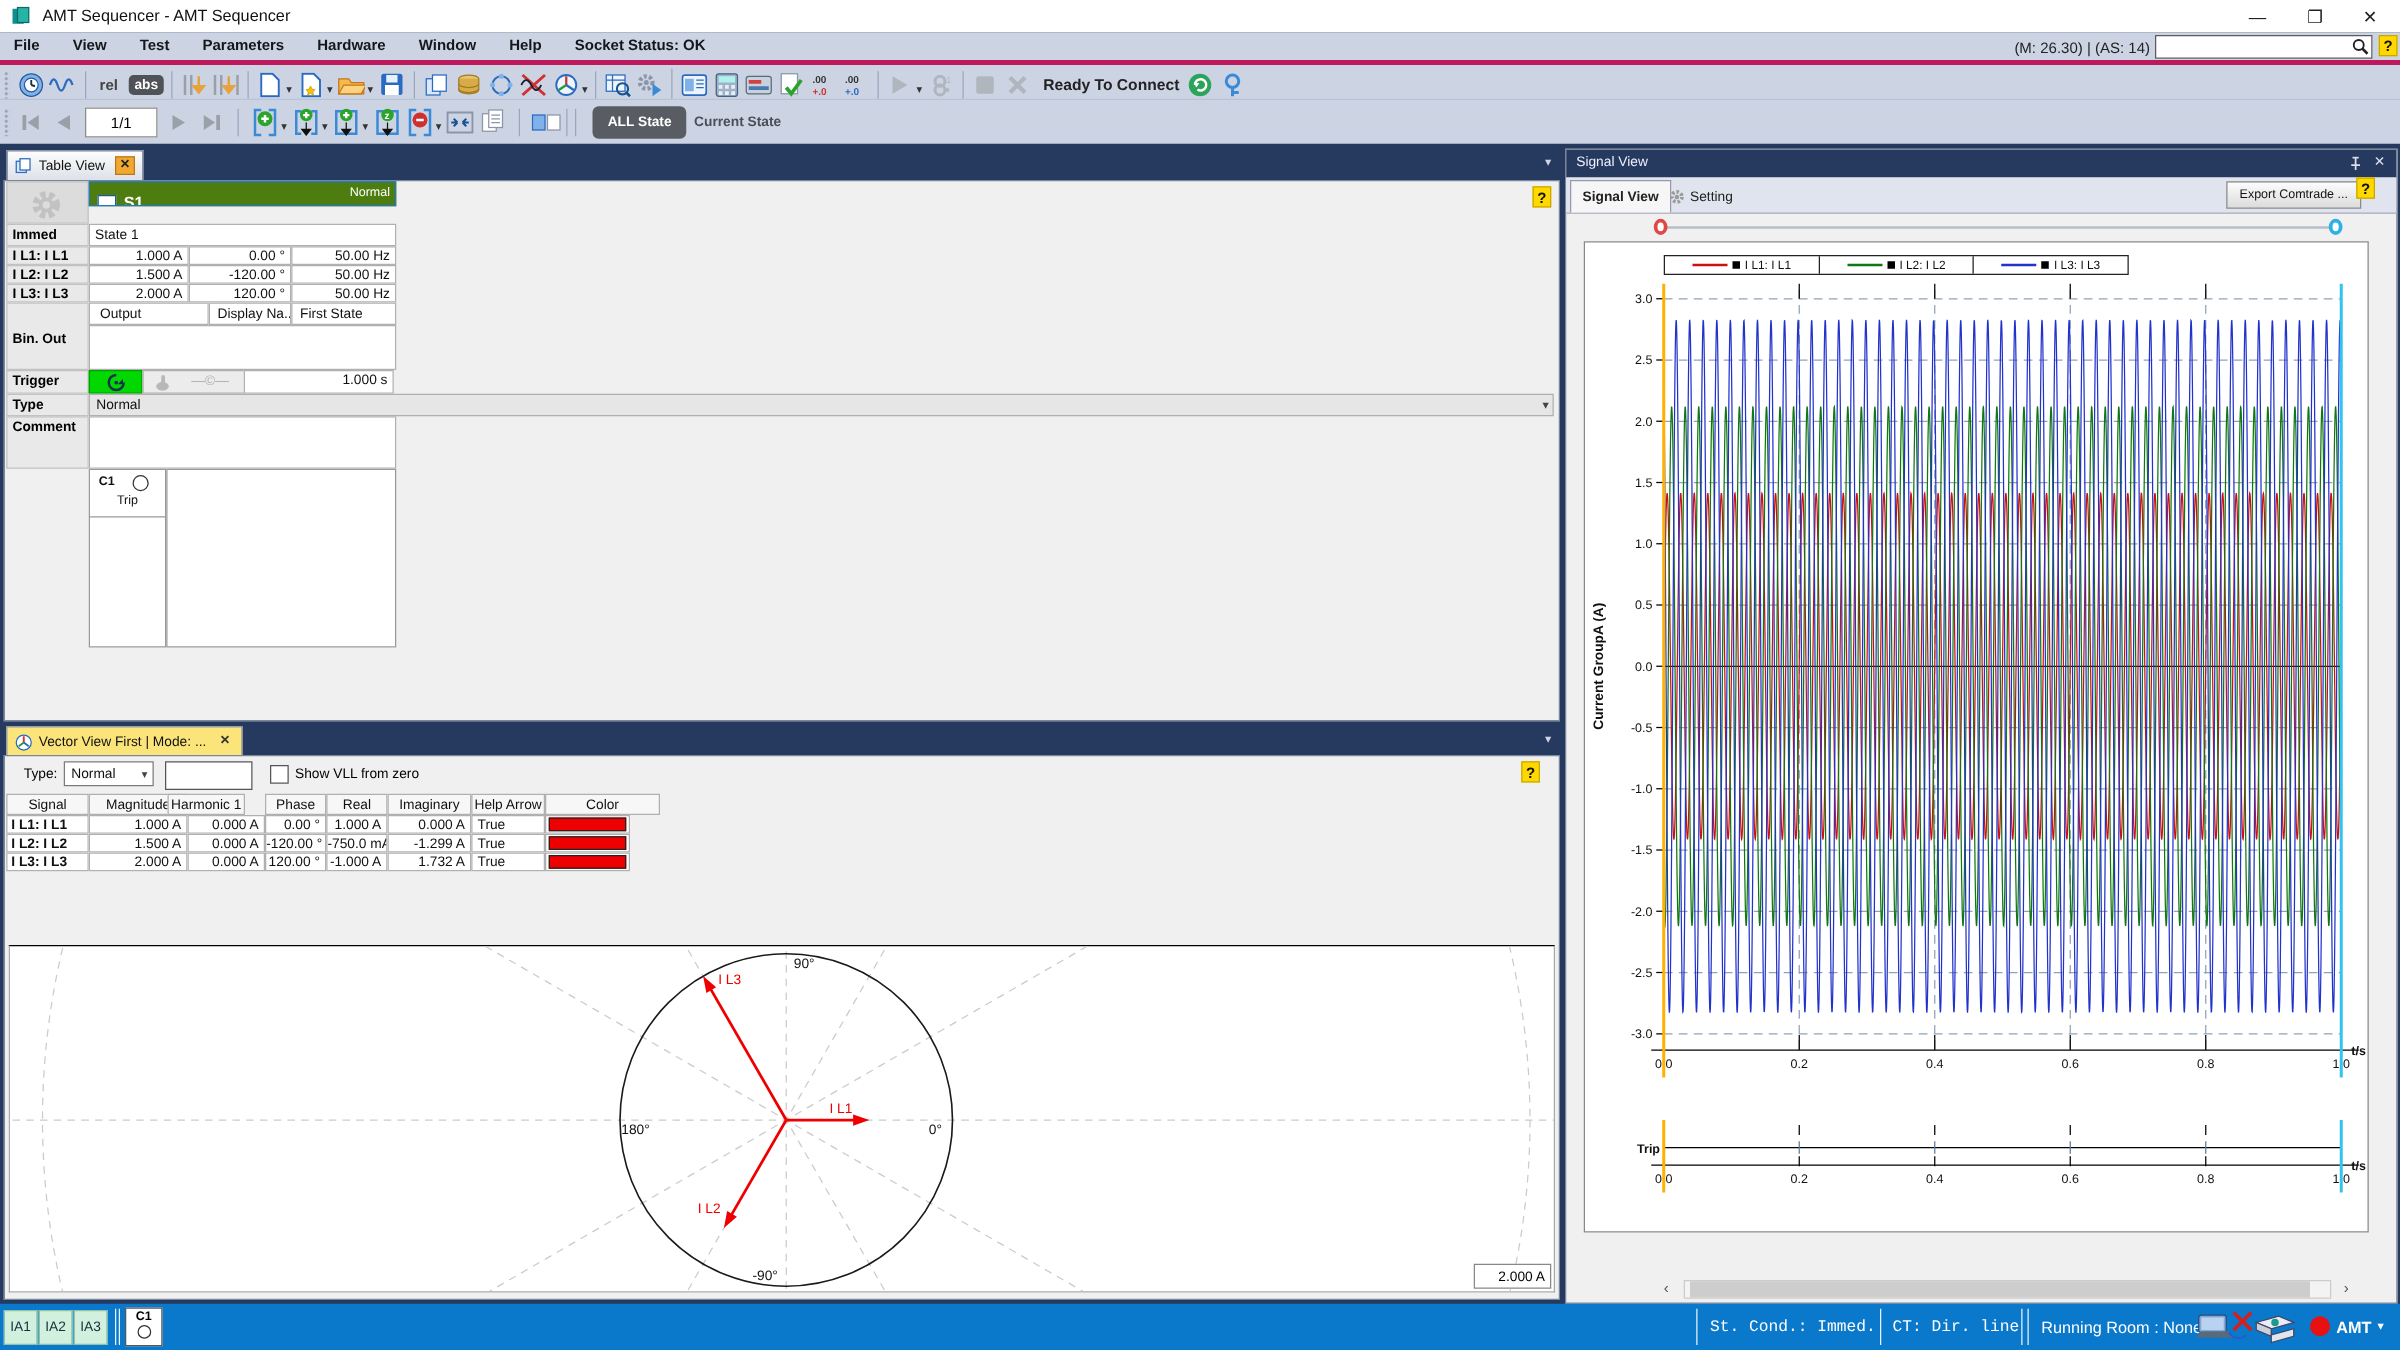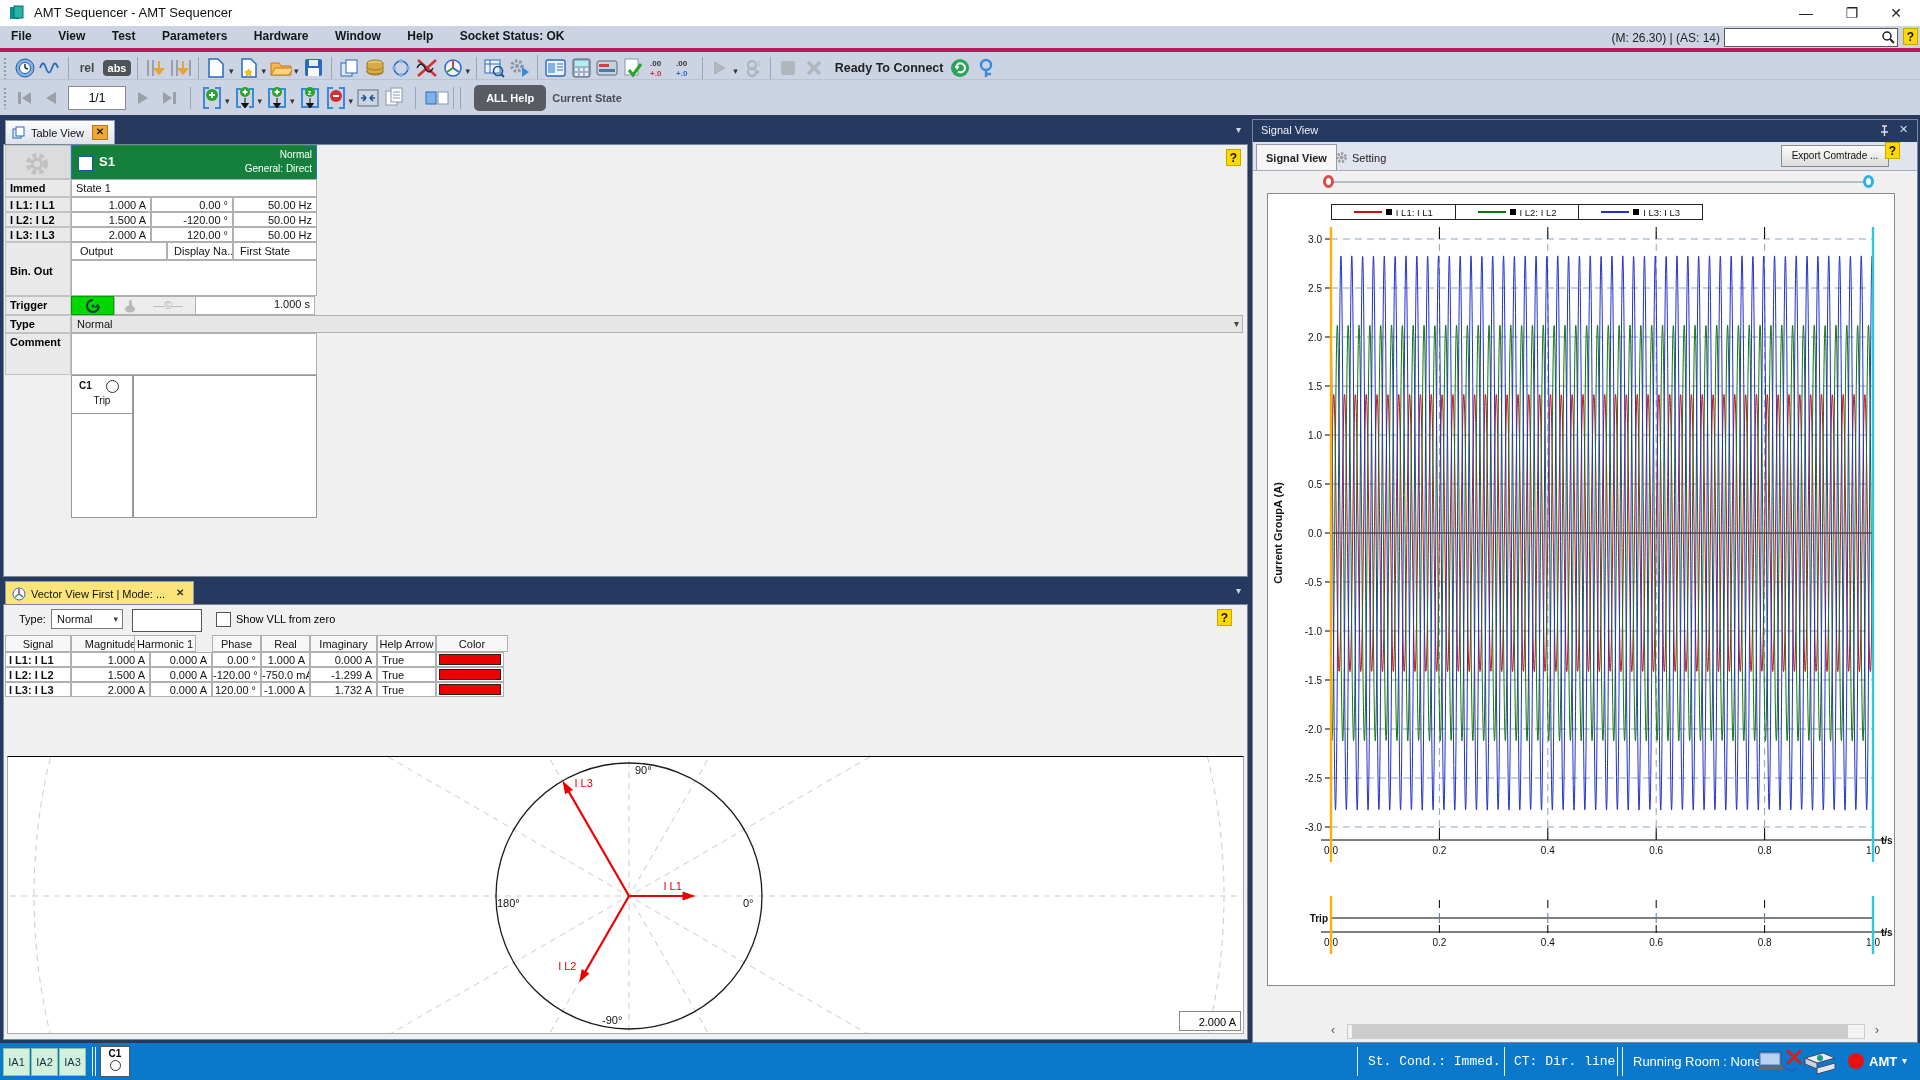--- a/index.html
+++ b/index.html
@@ -366,21 +366,21 @@
       </div>
     <div class="tsep" style="margin:0 8px"></div>
     <div class="tico">
         <svg width="24" height="18">
           <rect x="1" y="3" width="10" height="12" fill="#7fb2e8" stroke="#2a6ac0"></rect>
           <rect x="13" y="3" width="10" height="12" fill="#fff" stroke="#8a96a8"></rect>
         </svg>
       </div>
     <div class="tsep" style="margin:0 3px"></div>
       <div class="tsep" style="margin:0 3px"></div>
-    <div class="allstate">ALL Help</div>
+    <div class="allstate">ALL State</div>
     <div class="curstate">Current State</div>
   </div>
 
   <div class="abs" style="left:3px;top:119px;width:1245px;height:458px">
     <div class="ptab" style="left:2px;top:1px;background:linear-gradient(#fdfdfd,#dde1e8)">
       <svg width="14" height="13" style="margin-right:5px">
           <rect x="1" y="3" width="8" height="9" fill="#dce9fa" stroke="#2a6ac0"></rect>
           <rect x="4" y="1" width="8" height="9" fill="#fff" stroke="#2a6ac0"></rect>
         </svg>
       <span>Table View</span>
@@ -401,21 +401,21 @@
       <div id="tv-sig-labels">
           <div class="lc" style="top: 52px; height: 15px; padding-top: 1px;">I L1: I L1</div>
           <div class="lc" style="top: 67px; height: 15px; padding-top: 1px;">I L2: I L2</div>
           <div class="lc" style="top: 82px; height: 15px; padding-top: 1px;">I L3: I L3</div>
         </div>
       <div class="lc" style="top:97px;height:54px;padding-top:22px">Bin. Out</div>
       <div class="lc" style="top:151px;height:19px">Trigger</div>
       <div class="lc" style="top:170px;height:18px">Type</div>
       <div class="lc" style="top:188px;height:42px">Comment</div>
 
-      <div class="cell" style="left:67px;top:0;width:246px;height:51px;background:#15803d;border-color:#2277c8">
+      <div class="cell" style="left:67px;top:0;width:246px;height:20px;background:#4d7c0f;border-color:#2277c8">
         <div class="abs" style="left:6px;top:10px;width:13px;height:13px;background:#fff;border:1px solid #1a5a96"></div>
         <span class="abs" style="left:27px;top:8px;color:#fff;font-weight:bold;font-size:13px">S1</span>
         <div class="abs" style="right:4px;top:2px;color:#fff;font-size:10px;text-align:right;line-height:14px">
           <div>Normal</div>
             <div>General: Direct</div>
         </div>
       </div>
 
       <div class="cell" style="left:67px;top:34px;width:246px;height:18px;padding:2px 0 0 4px">State 1</div>
 
@@ -494,21 +494,21 @@
       <div class="helpbtn" style="left:1213px;top:4px">?</div>
 
       <div id="vv-table">
           <div class="cell" style="left: 1px; top: 30px; width: 66px; height: 17px; background: rgb(247, 247, 247); text-align: center; padding-top: 2px;">Signal</div>
           <div class="cell" style="left: 67px; top: 30px; width: 79px; height: 17px; background: rgb(247, 247, 247); text-align: center; padding-top: 2px;">Magnitude</div>
           <div class="cell" style="left: 130px; top: 30px; width: 62px; height: 17px; background: rgb(247, 247, 247); text-align: center; padding-top: 2px;">Harmonic 1</div>
           <div class="cell" style="left: 208px; top: 30px; width: 49px; height: 17px; background: rgb(247, 247, 247); text-align: center; padding-top: 2px;">Phase</div>
           <div class="cell" style="left: 257px; top: 30px; width: 49px; height: 17px; background: rgb(247, 247, 247); text-align: center; padding-top: 2px;">Real</div>
           <div class="cell" style="left: 306px; top: 30px; width: 67px; height: 17px; background: rgb(247, 247, 247); text-align: center; padding-top: 2px;">Imaginary</div>
           <div class="cell" style="left: 373px; top: 30px; width: 59px; height: 17px; background: rgb(247, 247, 247); text-align: center; padding-top: 2px;">Help Arrow</div>
-          <div class="cell" style="left: 432px; top: 30px; width: 72px; height: 17px; background: rgb(247, 247, 247); text-align: center; padding-top: 2px;">Color</div>
+          <div class="cell" style="left: 432px; top: 30px; width: 92px; height: 17px; background: rgb(247, 247, 247); text-align: center; padding-top: 2px;">Color</div>
           <div class="cell" style="left: 1px; top: 47px; width: 66px; height: 15px; font-weight: bold; padding-left: 3px; padding-top: 1px;">I L1: I L1</div>
           <div class="cell" style="left: 67px; top: 47px; width: 79px; height: 15px; text-align: right; padding-right: 4px; padding-top: 1px;">1.000 A</div>
           <div class="cell" style="left: 146px; top: 47px; width: 62px; height: 15px; text-align: right; padding-right: 4px; padding-top: 1px;">0.000 A</div>
           <div class="cell" style="left: 208px; top: 47px; width: 49px; height: 15px; text-align: right; padding-right: 4px; padding-top: 1px;">0.00 °</div>
           <div class="cell" style="left: 257px; top: 47px; width: 49px; height: 15px; text-align: right; padding-right: 4px; padding-top: 1px;">1.000 A</div>
           <div class="cell" style="left: 306px; top: 47px; width: 67px; height: 15px; text-align: right; padding-right: 4px; padding-top: 1px;">0.000 A</div>
           <div class="cell" style="left: 373px; top: 47px; width: 59px; height: 15px; padding-left: 4px; padding-top: 1px;">True</div>
           <div class="cell" style="left: 432px; top: 47px; width: 68px; height: 15px;">
             <div style="position: absolute; inset: 1px 2px; background: rgb(238, 0, 0); border: 1px solid rgb(34, 34, 34);"></div>
           </div>

